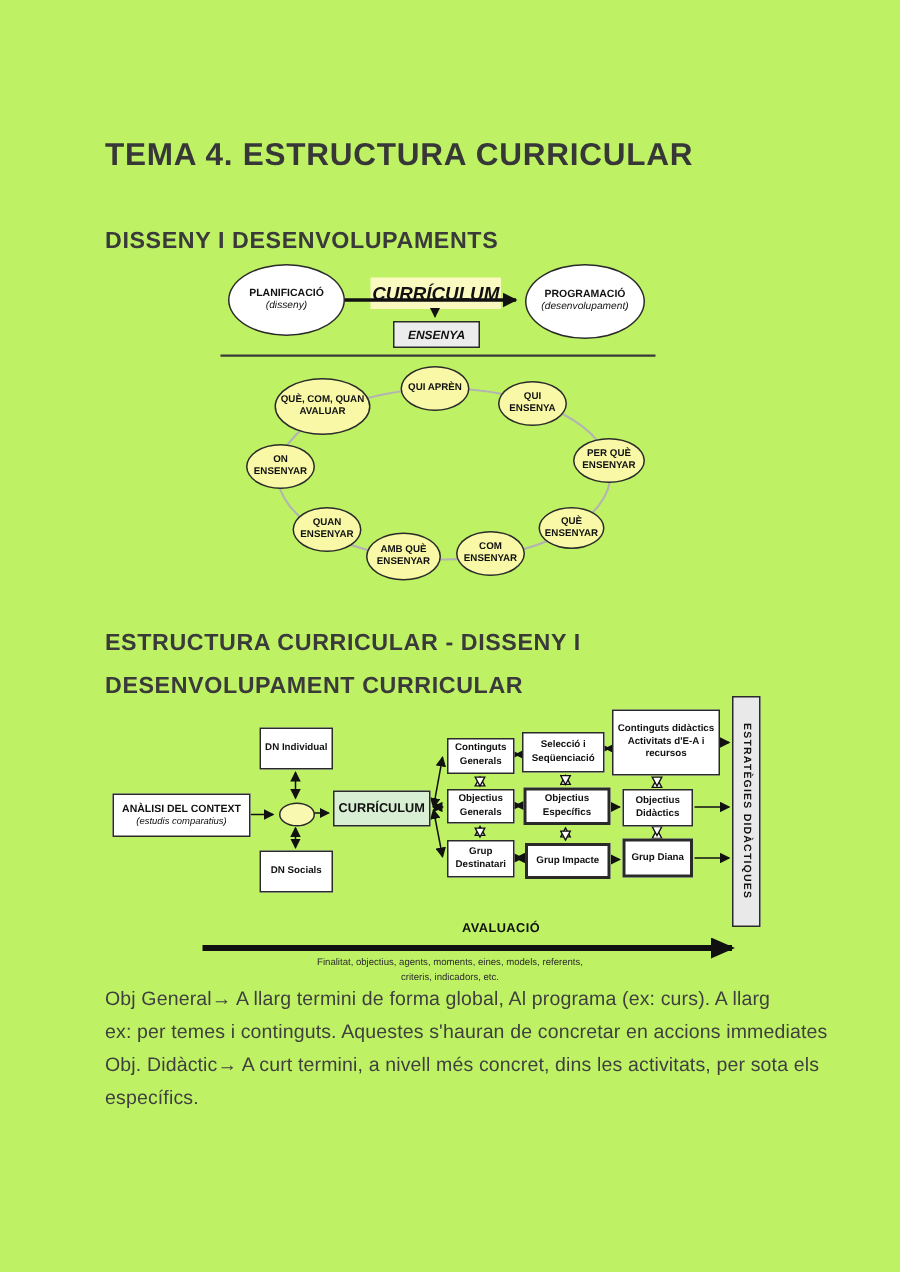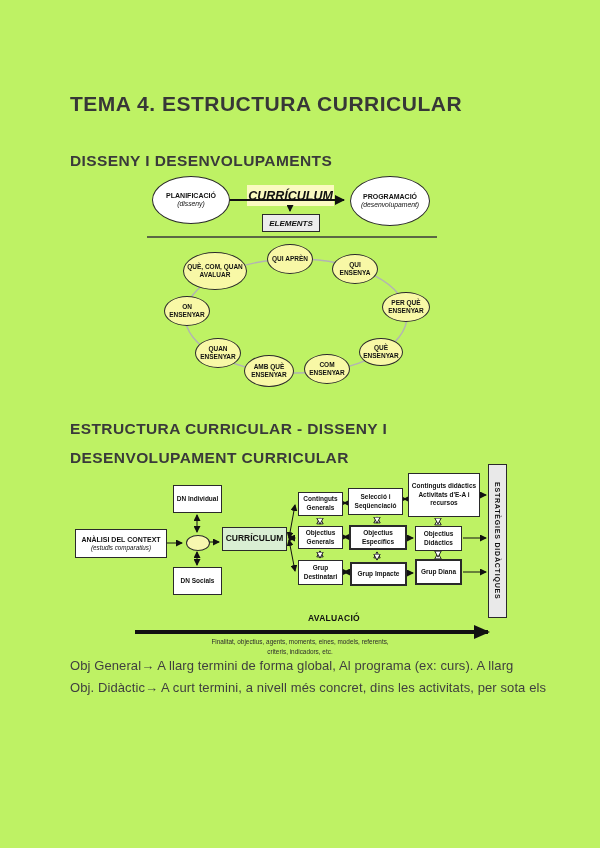--- a/index.html
+++ b/index.html
@@ -123,21 +123,21 @@
       <div class="sub">(disseny)</div>
       </div>
   </div>
   <div class="abs curr1">CURRÍCULUM</div>
   <div class="ellipse top-oval" style="left:350px;top:176px;width:78px;height:48px;">
     <div class="in">
         <div>PROGRAMACIÓ</div>
       <div class="sub">(desenvolupament)</div>
       </div>
   </div>
-  <div class="abs elements">ELEMENTS</div>
+  <div class="abs elements">ENSENYA</div>
 
   <div class="oval" style="left:183px;top:252px;width:64px;height:38px;">QUÈ, COM, QUAN AVALUAR</div>
   <div class="oval" style="left:267px;top:244px;width:46px;height:30px;">QUI APRÈN</div>
   <div class="oval" style="left:332px;top:254px;width:46px;height:30px;">QUI ENSENYA</div>
   <div class="oval" style="left:382px;top:292px;width:48px;height:30px;">PER QUÈ ENSENYAR</div>
   <div class="oval" style="left:164px;top:296px;width:46px;height:30px;">ON ENSENYAR</div>
   <div class="oval" style="left:359px;top:338px;width:44px;height:28px;">QUÈ ENSENYAR</div>
   <div class="oval" style="left:195px;top:338px;width:46px;height:30px;">QUAN ENSENYAR</div>
   <div class="oval" style="left:304px;top:354px;width:46px;height:30px;">COM ENSENYAR</div>
   <div class="oval" style="left:244px;top:355px;width:50px;height:32px;">AMB QUÈ ENSENYAR</div>
@@ -168,16 +168,18 @@
   </div>
 
   <div class="abs avlabel">AVALUACIÓ</div>
   <div class="abs avcap">
     <div>Finalitat, objectius, agents, moments, eines, models, referents,</div>
     <div>criteris, indicadors, etc.</div>
   </div>
 
   <div class="abs bodytext">
     <div>Obj General→ A llarg termini de forma global, Al programa (ex: curs). A llarg</div>
+    <div>ex: per temes i continguts. Aquestes s'hauran de concretar en accions immediates</div>
     <div>Obj. Didàctic→ A curt termini, a nivell més concret, dins les activitats, per sota els</div>
+    <div>específics.</div>
   </div>
 
 </div>
 
 </body></html>

